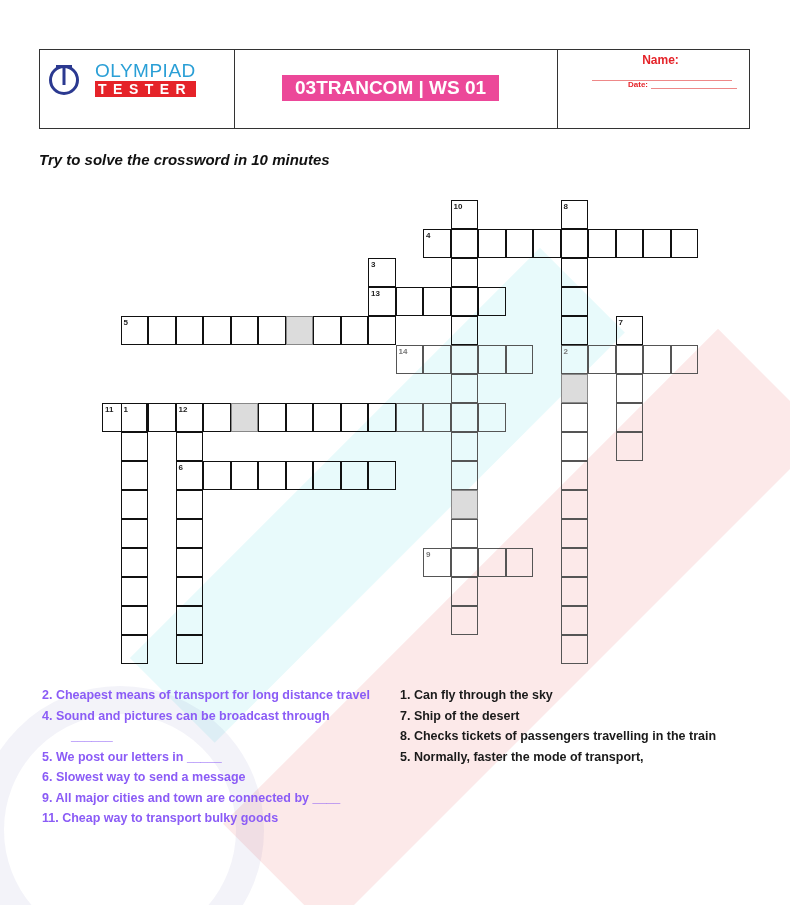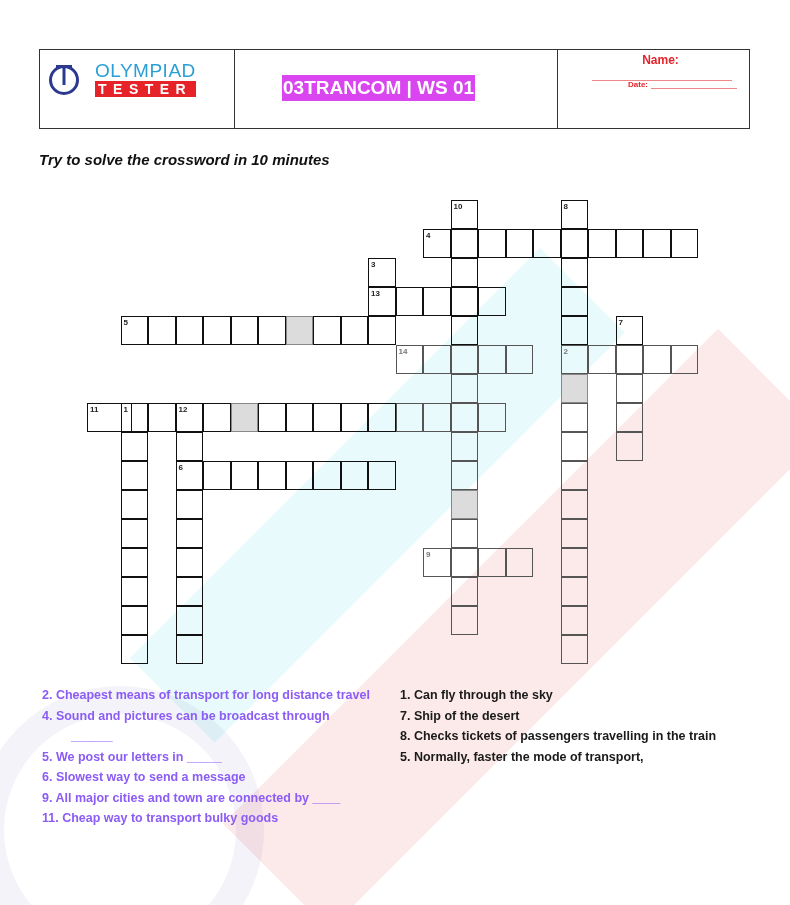--- a/index.html
+++ b/index.html
@@ -20,22 +20,22 @@
   .logo-olympiad {
     position: absolute; left: 55px; top: 11px; font-size: 19px; color: #2a9fd6;
     letter-spacing: 0.5px; line-height: 19px;
   }
   .logo-tester {
     position: absolute; left: 55px; top: 31px; width: 101px; height: 16px;
     background: #e52329; color: #fff; font-size: 14px; line-height: 16px;
     letter-spacing: 6.5px; text-indent: 3px; font-weight: bold;
   }
   .ws-title {
-    position: absolute; left: 47px; top: 25px; background: #d946ef; color: #fff;
-    font-weight: bold; font-size: 19px; padding: 2px 1px; line-height: 22px;
+    position: absolute; left: 47px; top: 25px; background: #ec4899; color: #fff;
+    font-weight: bold; font-size: 19px; padding: 2px 13px; line-height: 22px;
   }
   .meta-name { position: absolute; left: 14px; top: 3px; font-size: 12px; font-weight: bold; color: #e52329; text-align: center; }
   .meta-date { position: absolute; left: 70px; top: 30px; font-size: 8px; font-weight: bold; color: #e52329; }
   .meta-line { display: inline-block; border-bottom: 1px solid #e88; vertical-align: bottom; margin-left: 3px; }
   .instruction {
     position: absolute; left: 39px; top: 151px; font-size: 15px; font-weight: bold; color: #111; z-index: 2; font-style: italic;
   }
   .grid { position: absolute; left: 0; top: 0; z-index: 2; }
   .cell {
     position: absolute; width: 27.5px; height: 29px; box-sizing: border-box;
@@ -136,21 +136,21 @@
     <div class="cell light" style="left: 450.5px; top: 345px;"></div>
     <div class="cell light" style="left: 478px; top: 345px;"></div>
     <div class="cell light" style="left: 505.5px; top: 345px;"></div>
     <div class="cell light" style="left: 560.5px; top: 345px;">
       <span class="num">2</span>
     </div>
     <div class="cell light" style="left: 588px; top: 345px;"></div>
     <div class="cell light" style="left: 615.5px; top: 345px;"></div>
     <div class="cell light" style="left: 643px; top: 345px;"></div>
     <div class="cell light" style="left: 670.5px; top: 345px;"></div>
-    <div class="cell dark" style="left: 87px; top: 403px; padding-left: 43px;">
+    <div class="cell dark" style="left: 102px; top: 403px; padding-left: 43px;">
       <span class="num">11</span>
     </div>
     <div class="cell dark" style="left: 120.5px; top: 403px;">
       <span class="num">1</span>
     </div>
     <div class="cell dark" style="left: 148px; top: 403px;"></div>
     <div class="cell dark" style="left: 175.5px; top: 403px;">
       <span class="num">12</span>
     </div>
     <div class="cell dark" style="left: 203px; top: 403px;"></div>

